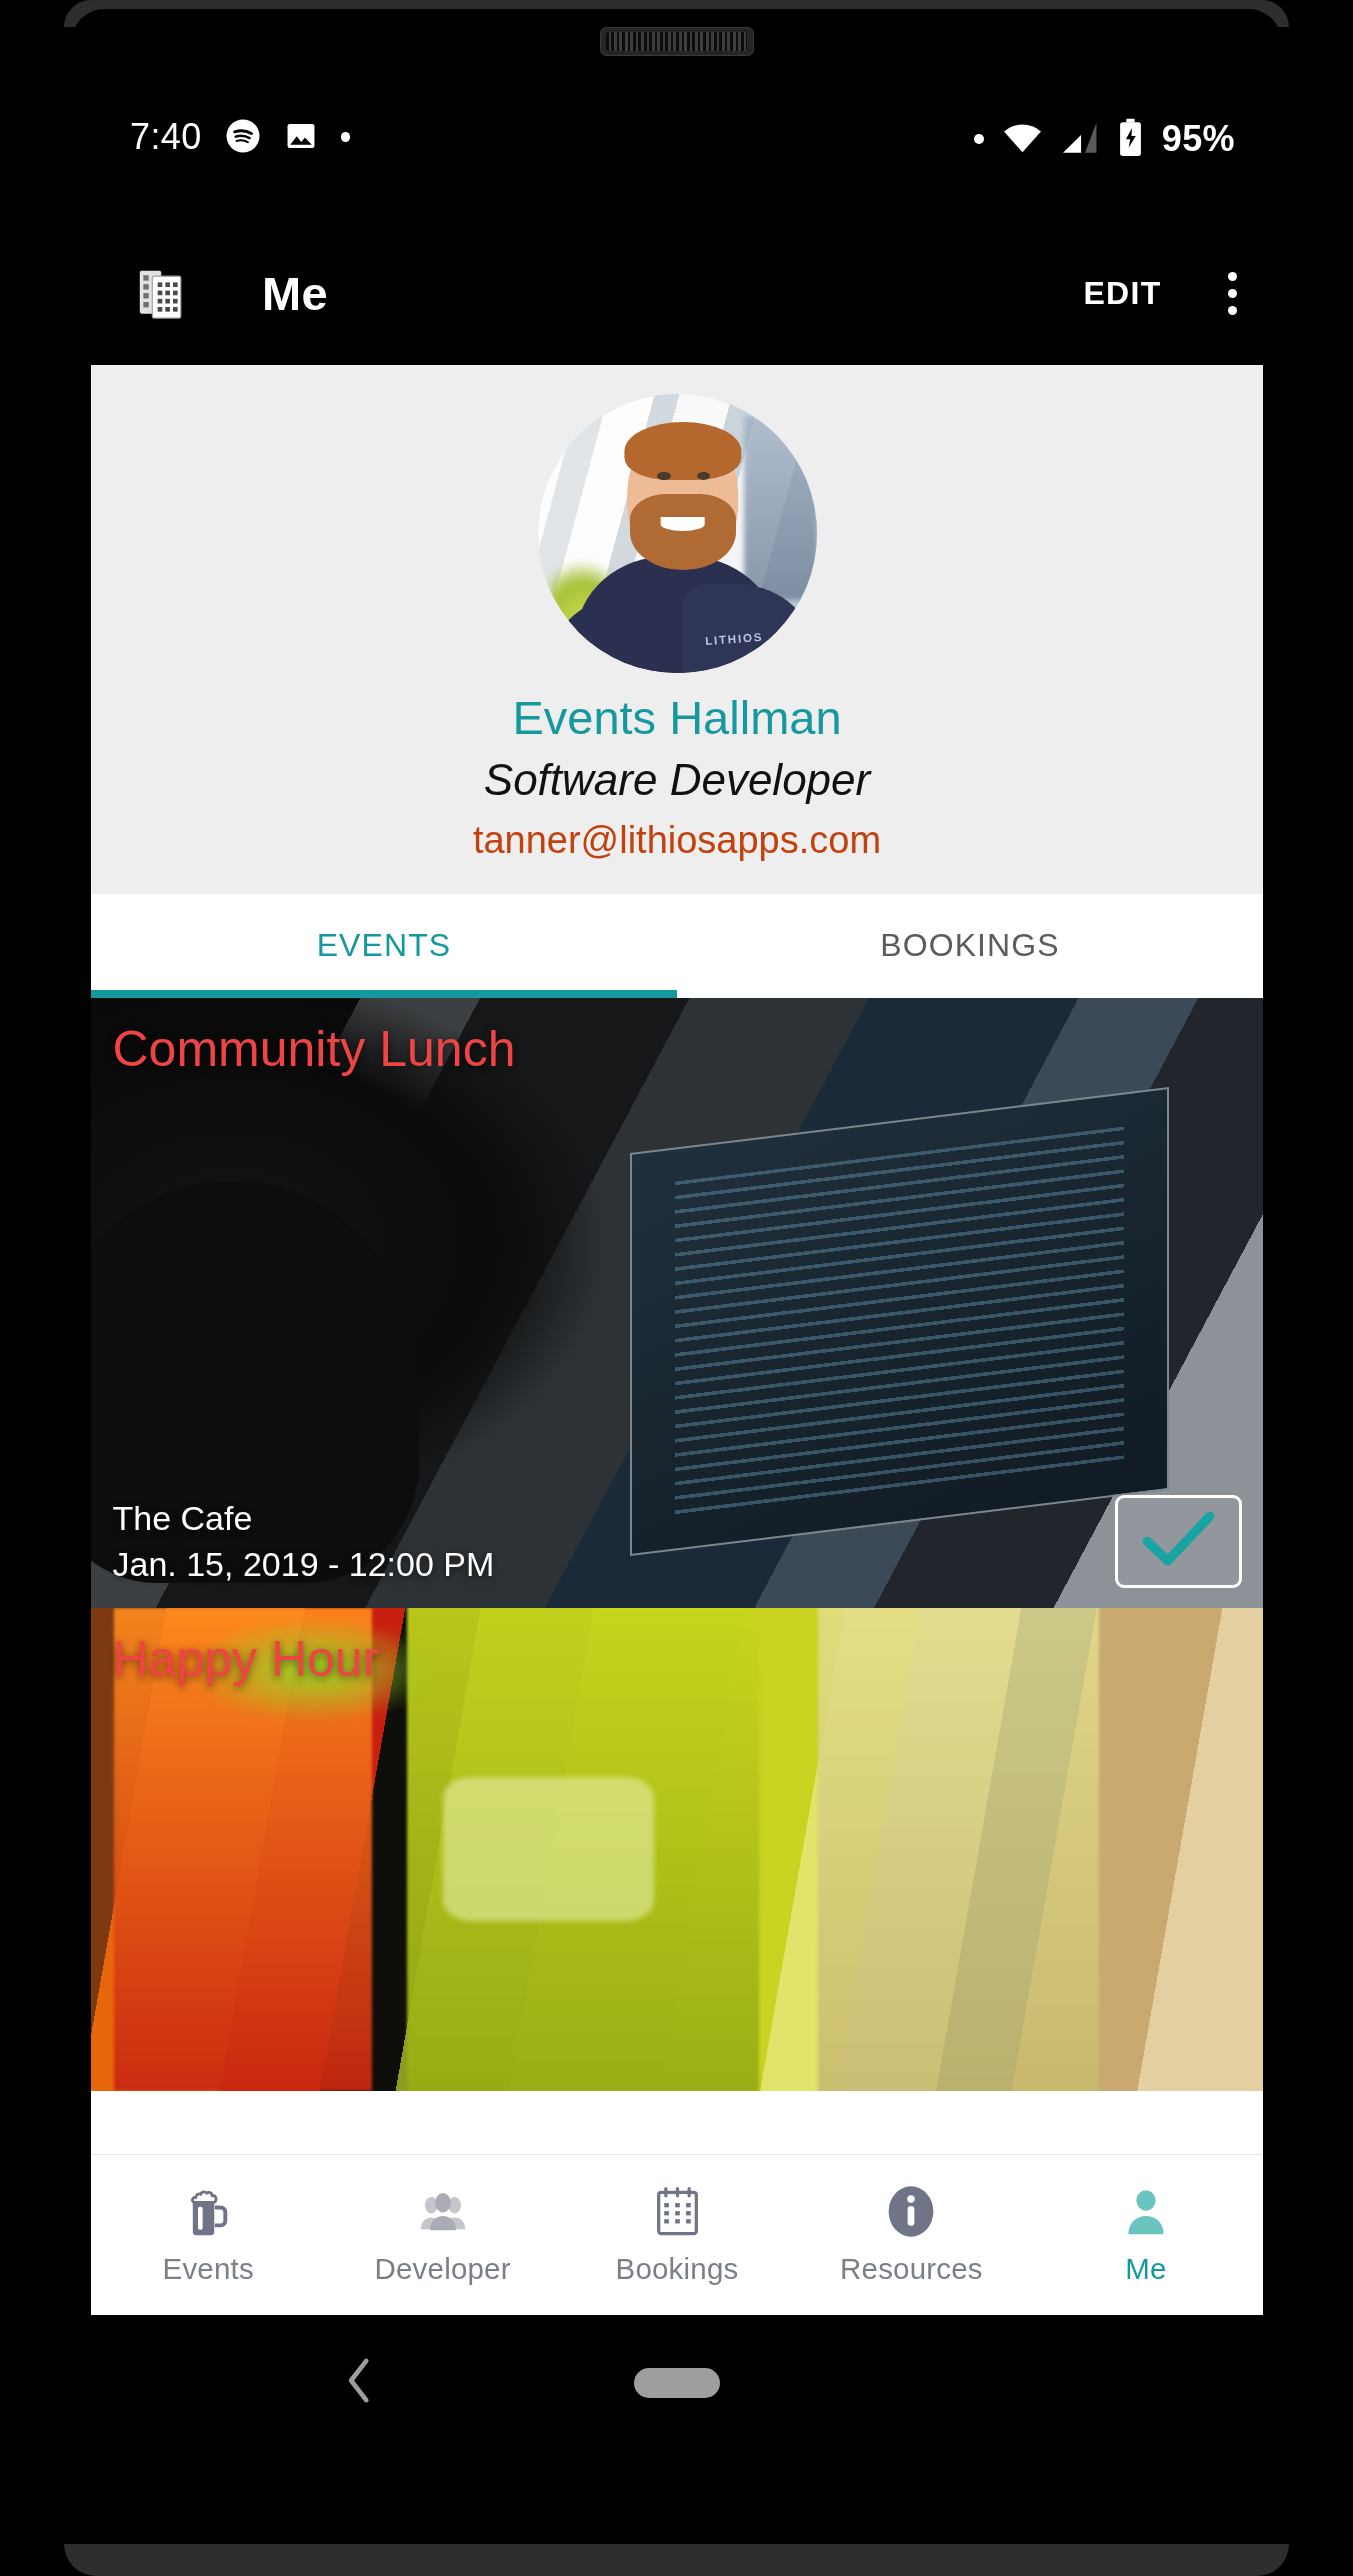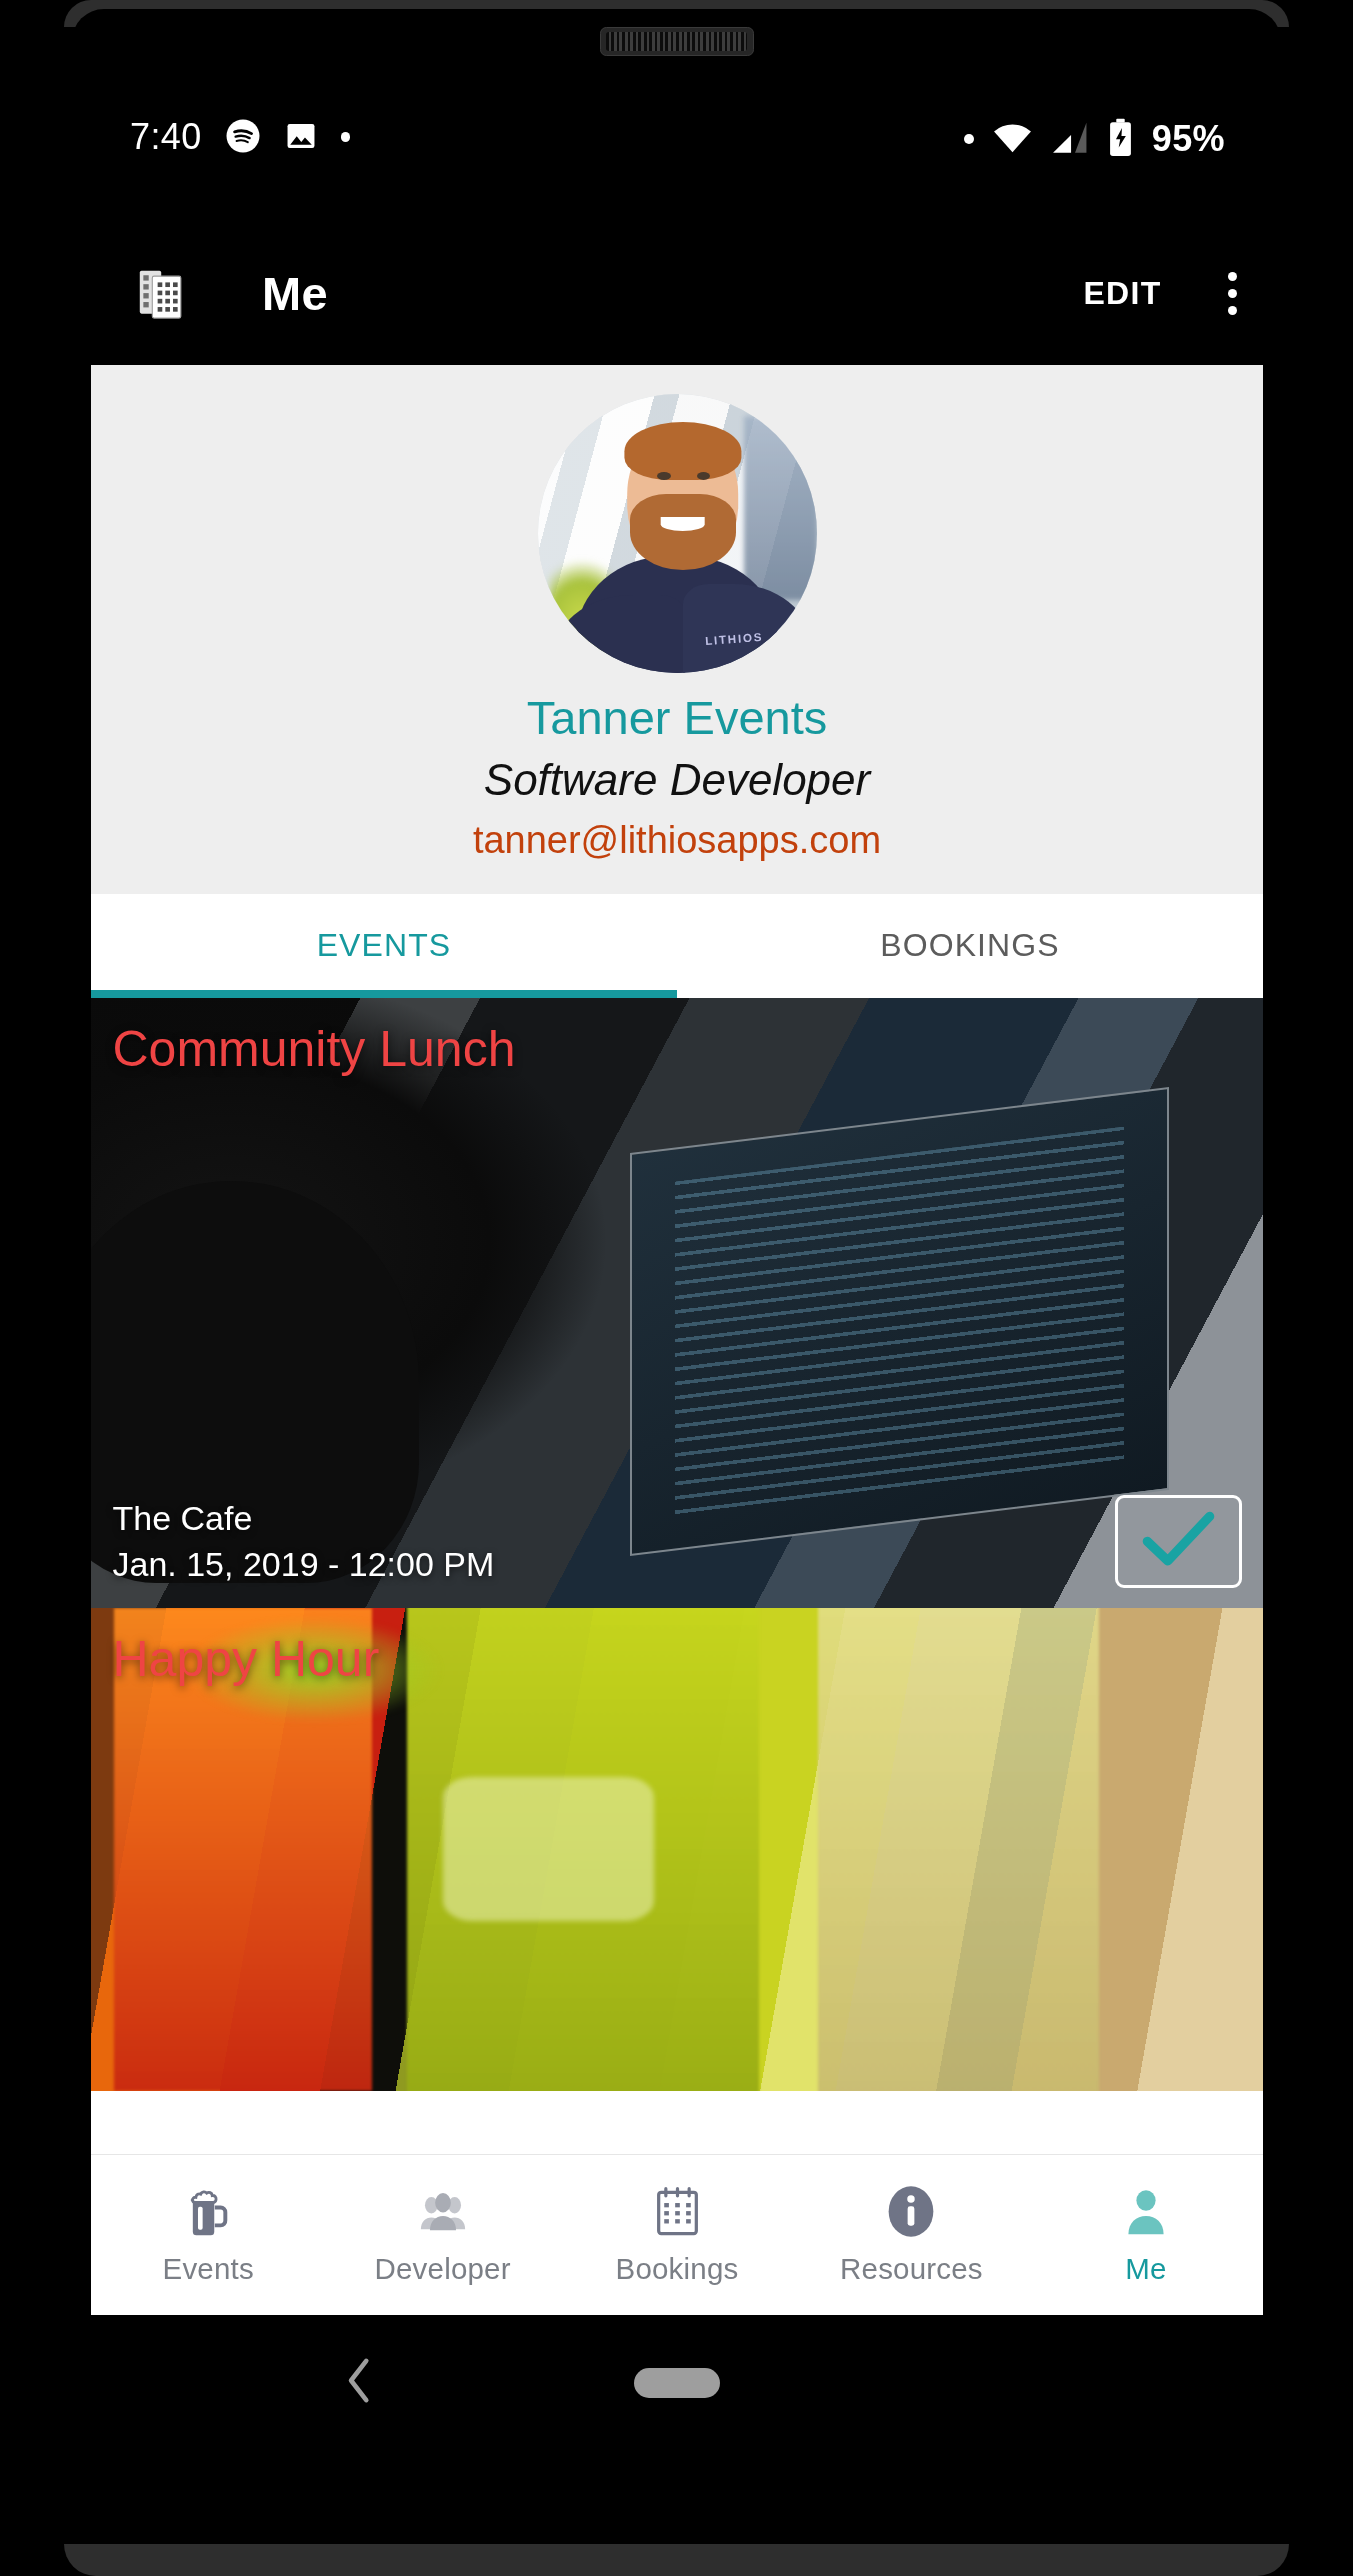--- a/index.html
+++ b/index.html
@@ -53,21 +53,21 @@
     position: absolute; top: 120; left: 0; width: 1353px; height: 0;
   }
   .sb-left {
     position: absolute; top: 116px; left: 130px;
     display: flex; align-items: center; gap: 23px;
   }
   .sb-time {
     color: #fff; font-size: 36px; font-weight: 500; letter-spacing: 0.4px;
   }
   .sb-right {
-    position: absolute; top: 118px; right: 128px;
+    position: absolute; top: 118px; right: 118px;
     display: flex; align-items: center; gap: 18px;
   }
   .sb-batt-text {
     color: #fff; font-size: 36px; font-weight: 600; letter-spacing: 0.4px;
   }
   .dot-ind { width: 9.8px; height: 9.8px; border-radius: 50%; background: #fff; display:inline-block; }
 
   
   .appbar {
     position: absolute; top: 242px; left: 0; width: 1353px; height: 103px;
@@ -412,21 +412,21 @@
         <div class="avatar-shoulderL"></div>
         <div class="avatar-shoulderR"></div>
         <div class="avatar-logo">LITHIOS</div>
         <div class="avatar-head"></div>
         <div class="avatar-hair"></div>
         <div class="avatar-eyeL"></div>
         <div class="avatar-eyeR"></div>
         <div class="avatar-beard"></div>
         <div class="avatar-mouth"></div>
       </div>
-      <div class="p-name">Tanner Events</div>
+      <div class="p-name">Events Hallman</div>
       <div class="p-role">Software Developer</div>
       <div class="p-email">tanner@lithiosapps.com</div>
     </div>
 
     <div class="tabs">
       <div class="tab active">EVENTS</div>
       <div class="tab">BOOKINGS</div>
     </div>
 
     <div class="event-card first">

